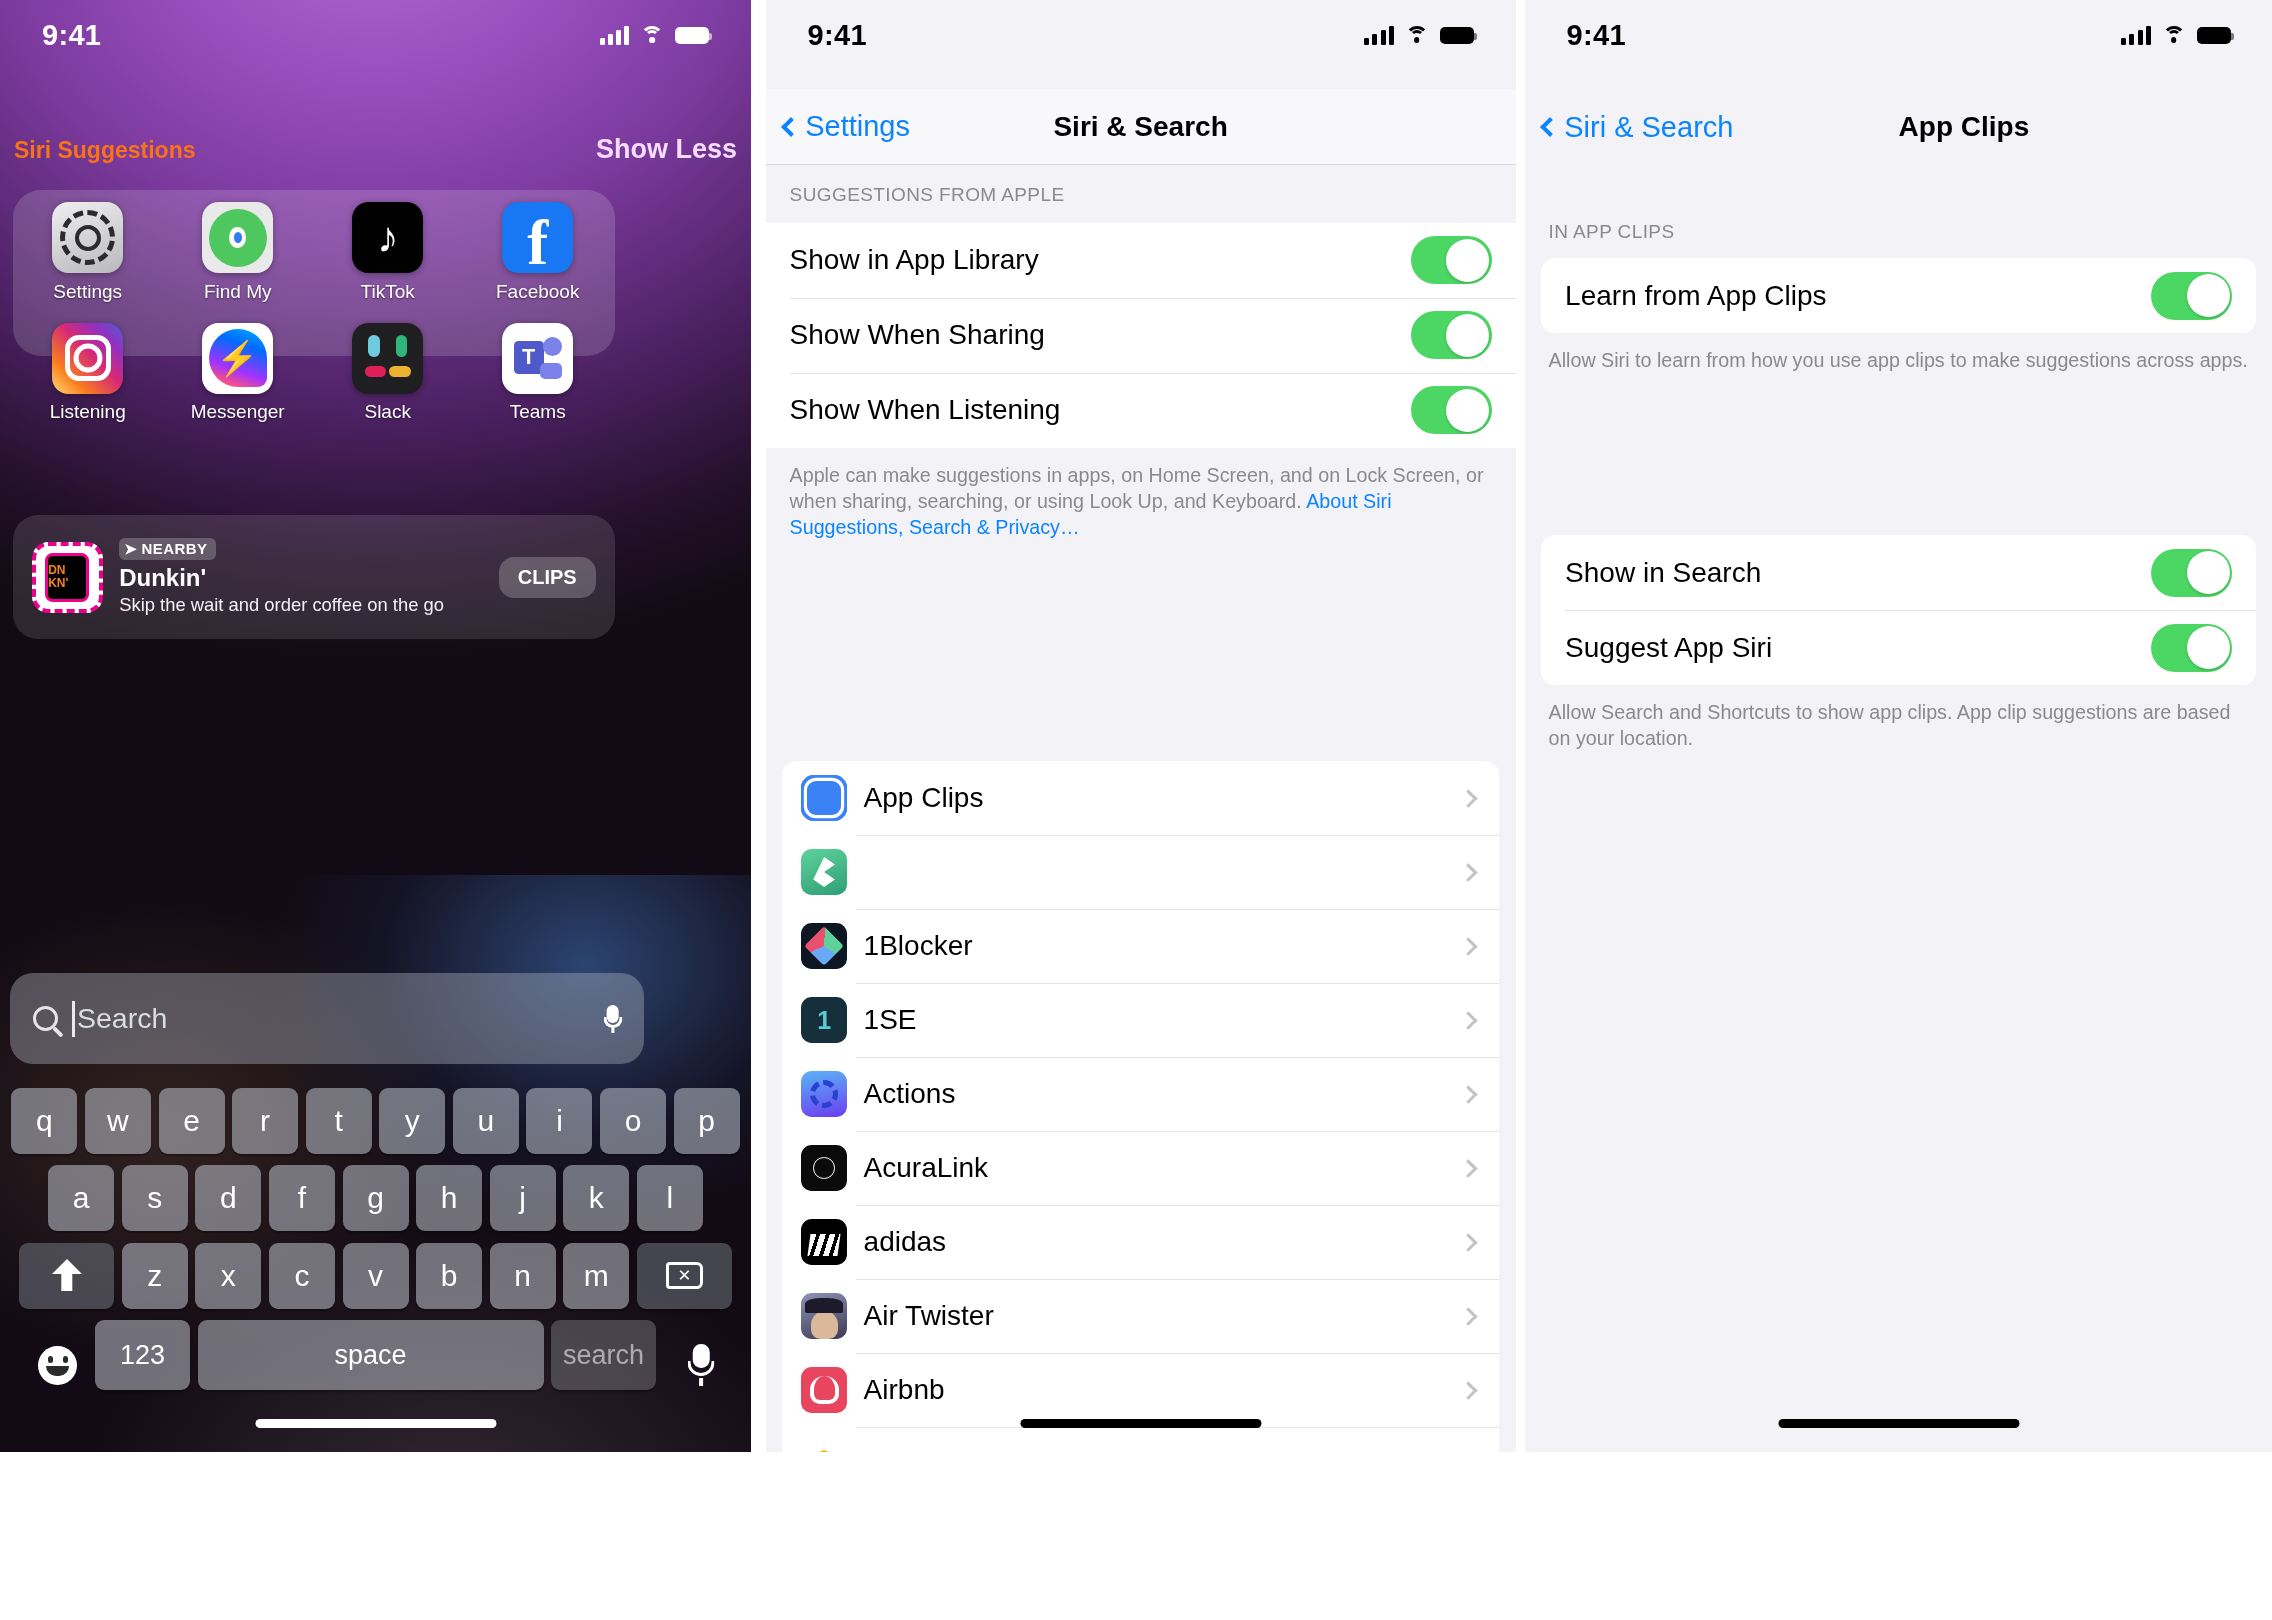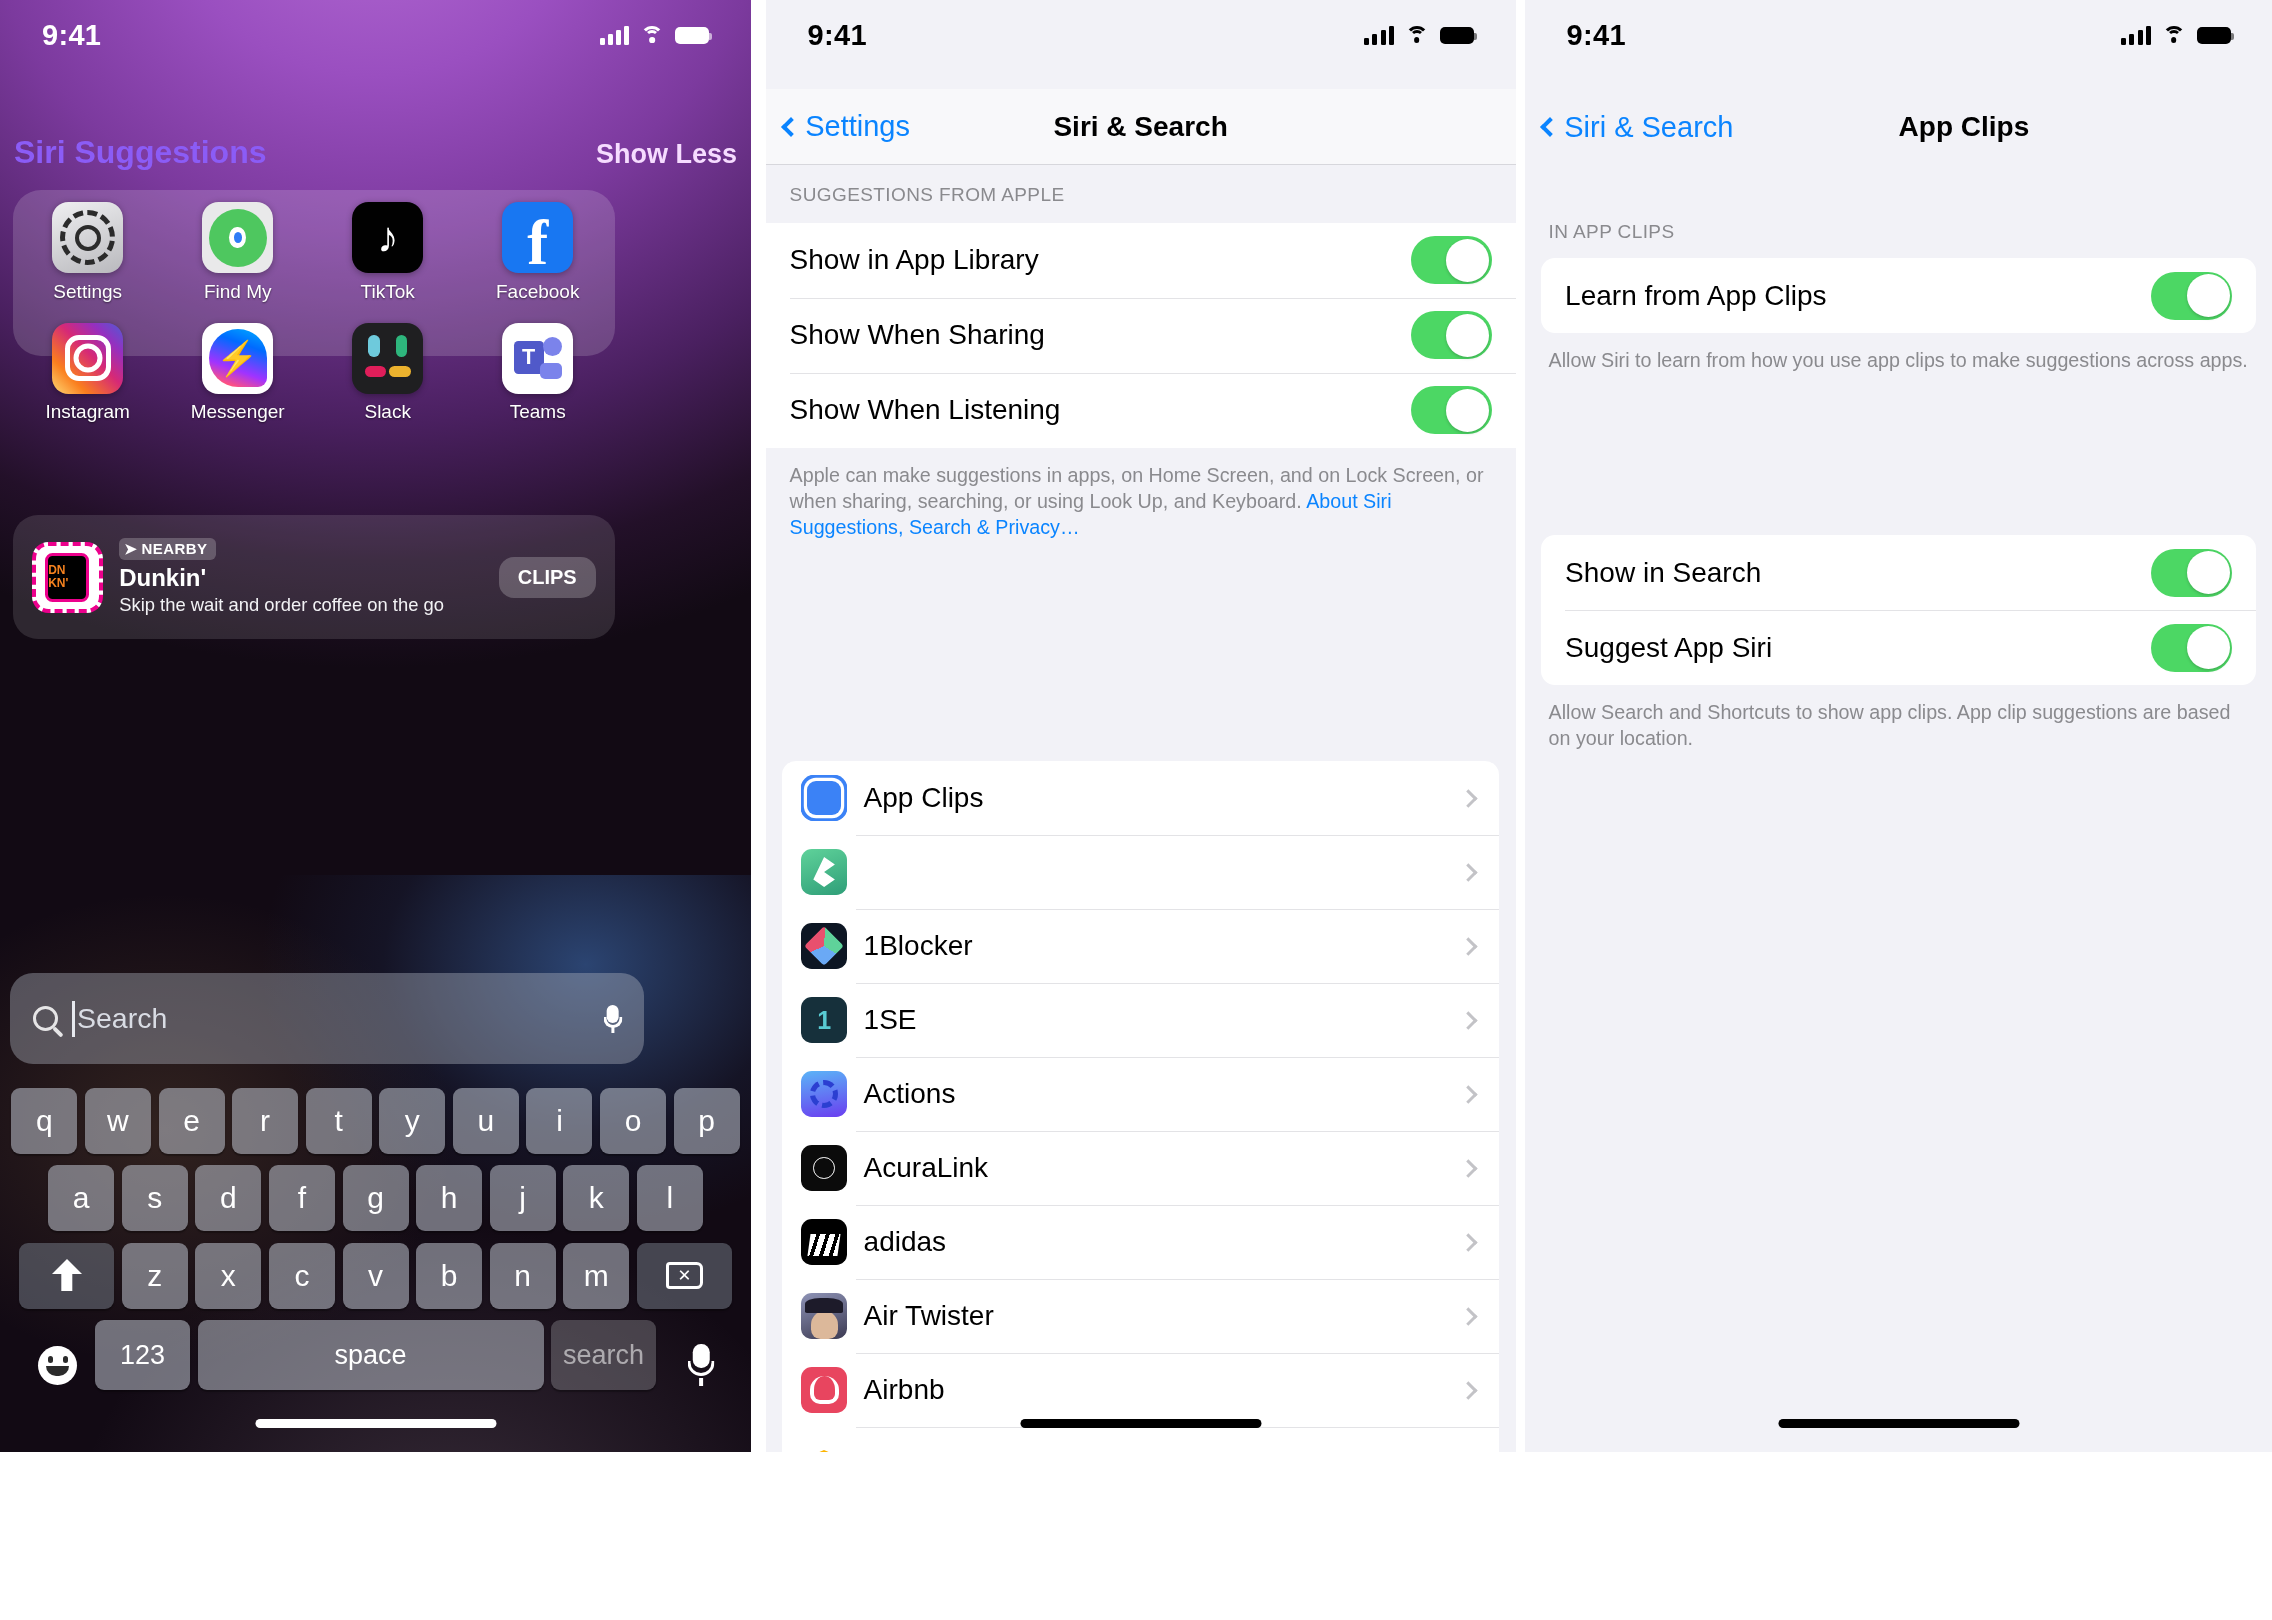--- a/index.html
+++ b/index.html
@@ -53,21 +53,21 @@
   .wifi { width:23px; height:18px; position:relative; }
   .wifi span { position:absolute; left:50%; transform:translateX(-50%); border-radius:50%; }
   .wifi .a { width:23px; height:23px; top:0; border:3.8px solid currentColor; border-bottom-color:transparent;
              border-left-color:transparent; border-right-color:transparent; }
   .wifi .b { width:14px; height:14px; top:4.4px; border:3.8px solid currentColor; border-bottom-color:transparent;
              border-left-color:transparent; border-right-color:transparent; }
   .wifi .c { width:5.7px; height:5.7px; top:11.4px; background:currentColor; }
 
   #p1head { position:absolute; left:0; right:0; top:134px; display:flex; justify-content:space-between;
             padding:0 14px; align-items:baseline; }
-  #p1head .ttl { color:#8b5cf6; font-size:32px; font-weight:600; }
+  #p1head .ttl { color:#f97316; font-size:23px; font-weight:600; }
   #p1head .act { color:#f6dcff; font-size:27px; font-weight:600; }
 
   #siriwidget { position:absolute; left:12.7px; top:190px; width:602px; height:166px;
                 border-radius:28px; background:rgba(255,255,255,0.16); }
   .appgrid { position:absolute; left:12.7px; top:202px; width:602px; }
   .approw { display:flex; }
   .appcell { width:150px; display:flex; flex-direction:column; align-items:center; }
   .appicon { width:71px; height:71px; border-radius:16.5px; overflow:hidden; position:relative;
              box-shadow:0 1.9px 6.3px rgba(0,0,0,.3); }
   .applabel { margin-top:7.6px; color:#fff; font-size:19px; text-shadow:0 0.6px 1.9px rgba(0,0,0,.55); }
@@ -301,21 +301,21 @@
               <b>f</b>
             </div>
           <div class="applabel">Facebook</div>
         </div>
       </div>
       <div class="approw" style="margin-top:20px">
         <div class="appcell">
           <div class="appicon ic-instagram">
               <div class="ig-sq"></div>
             </div>
-          <div class="applabel">Instagram</div>
+          <div class="applabel">Listening</div>
         </div>
         <div class="appcell">
           <div class="appicon ic-messenger">
               <div class="ms-b">⚡</div>
             </div>
           <div class="applabel">Messenger</div>
         </div>
         <div class="appcell">
           <div class="appicon ic-slack">
             <div class="sl">

